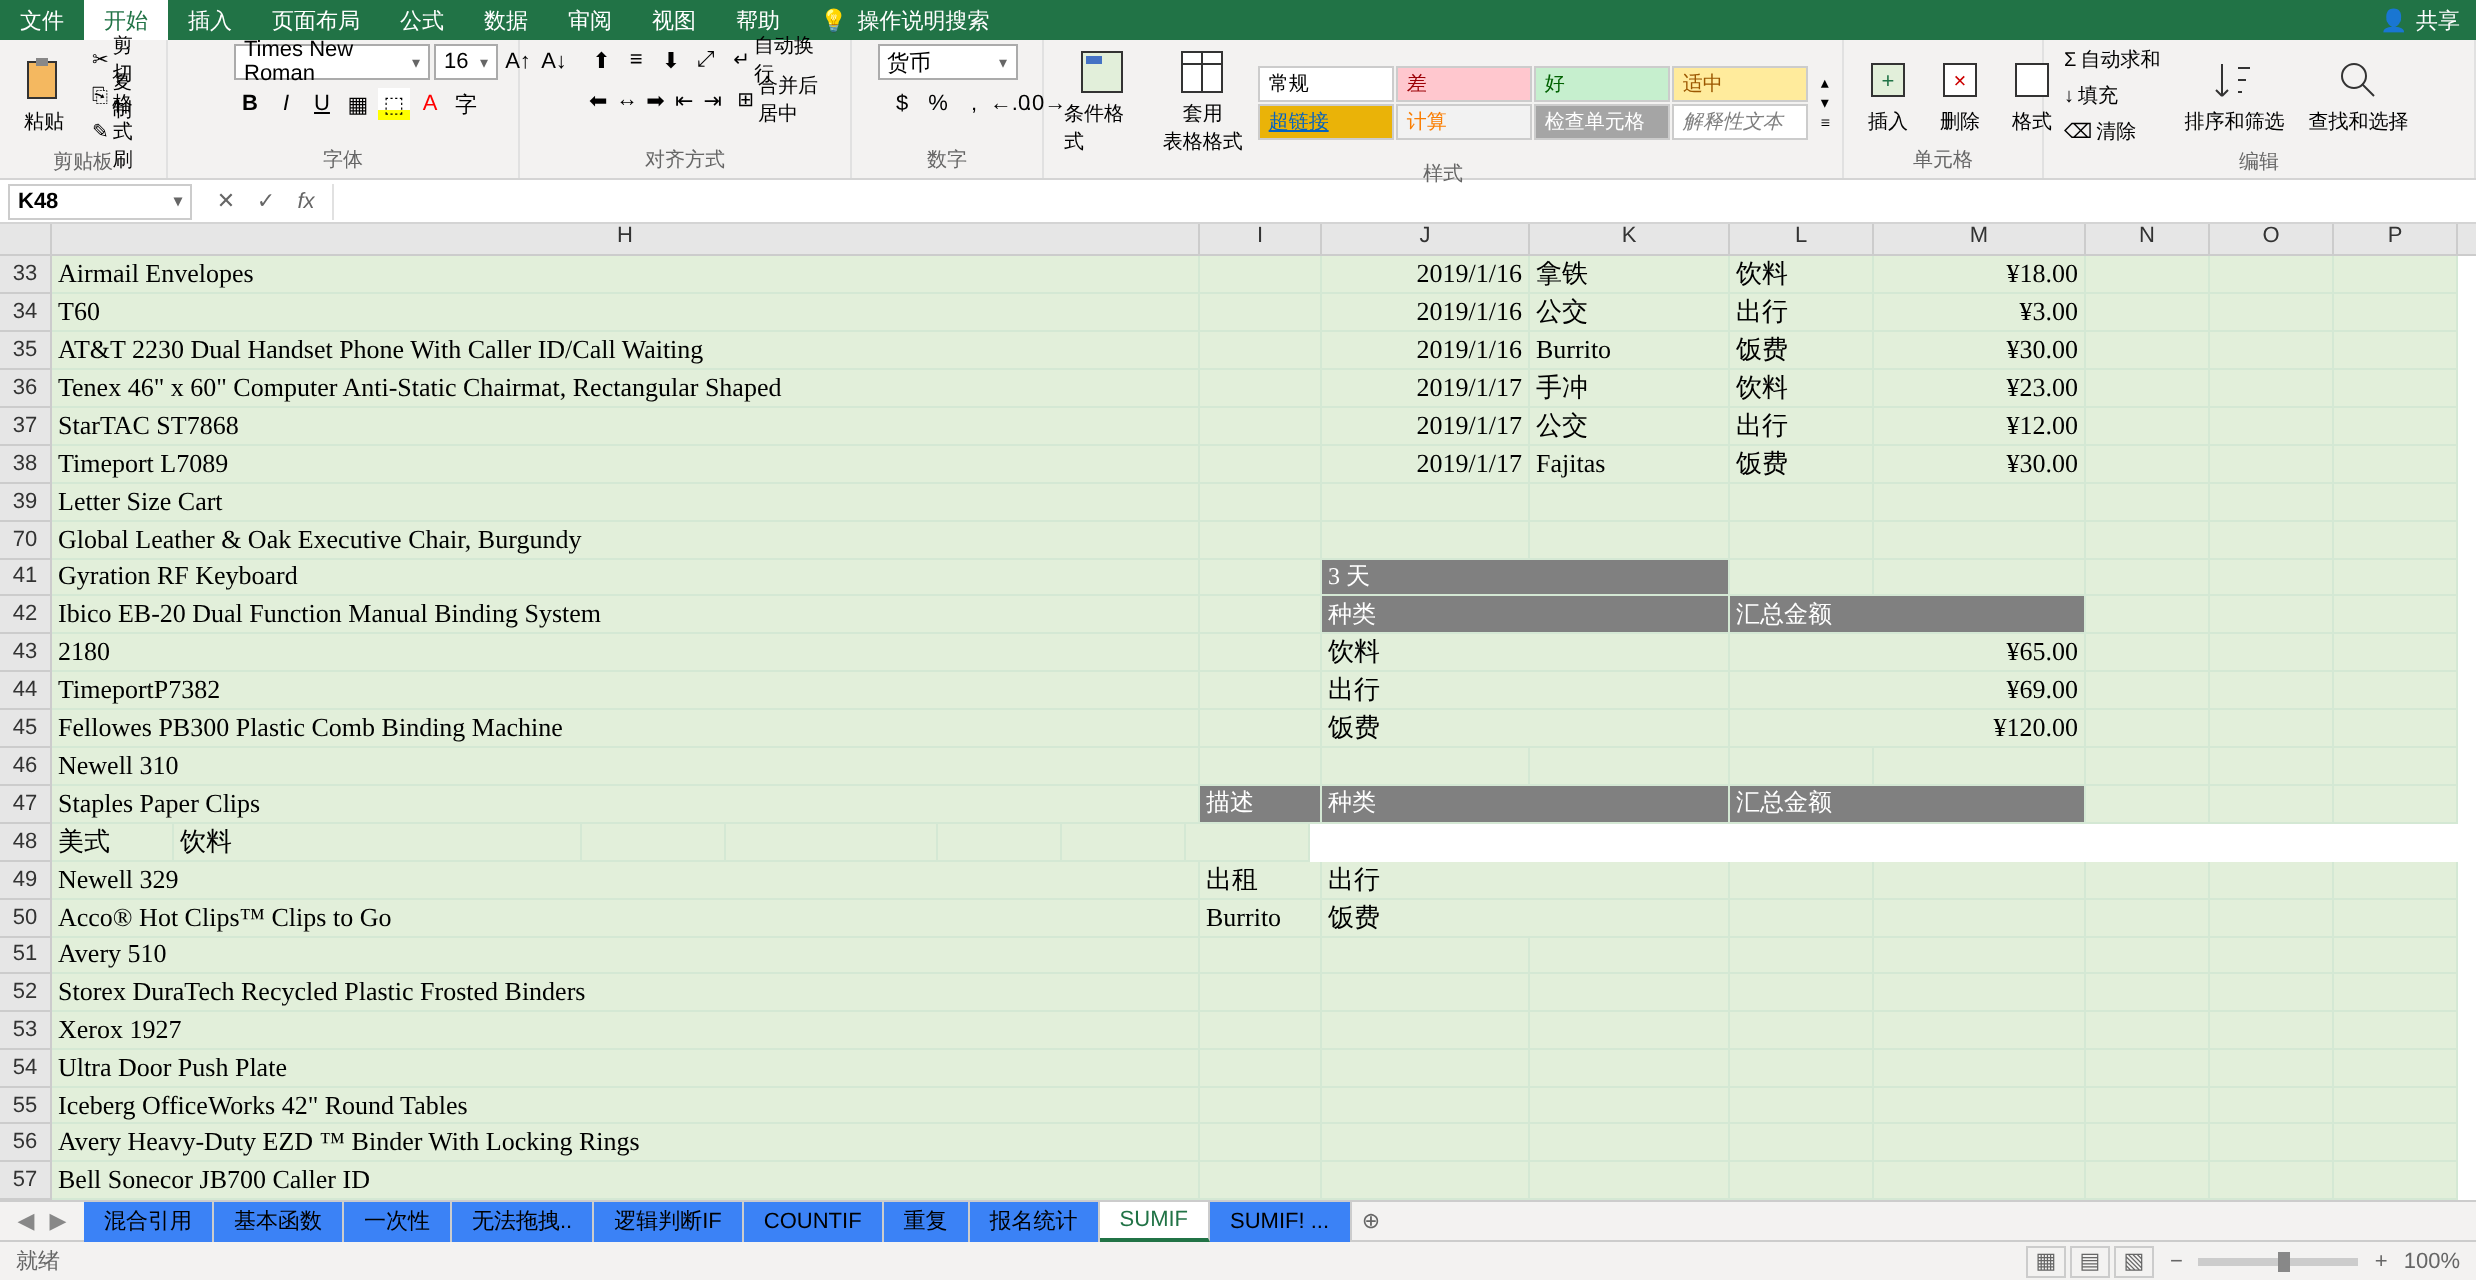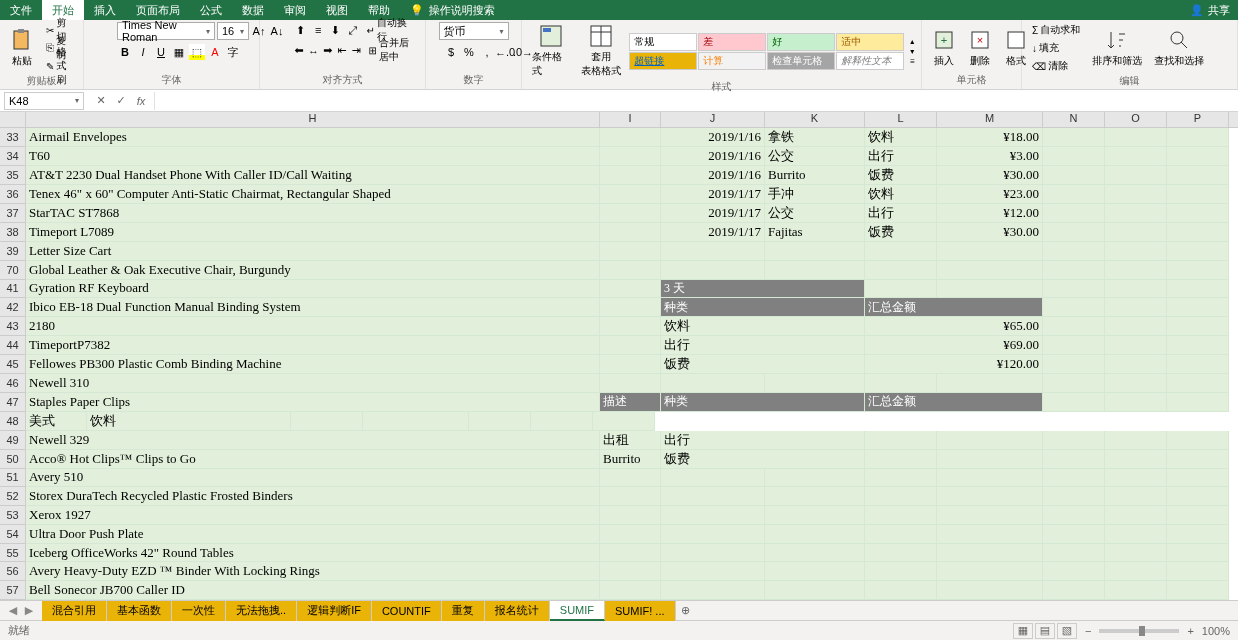--- a/index.html
+++ b/index.html
@@ -36,21 +36,21 @@
 .sc-bad { background: #ffc7ce; color: #9c0006; }
 .sc-good { background: #c6efce; color: #006100; }
 .sc-neutral { background: #ffeb9c; color: #9c5700; }
 .sc-link { color: #0563c1; text-decoration: underline; background: #eab308; }
 .sc-calc { background: #f2f2f2; color: #fa7d00; }
 .sc-check { background: #a5a5a5; color: #fff; }
 .sc-explain { font-style: italic; color: #7f7f7f; background: #fff; }
 
 
 .fbar { height: 22px; border-bottom: 1px solid #d4d4d4; display: flex; align-items: center; background: #fff; }
-.namebox { width: 80px; height: 18px; border: 1px solid #ccc; margin: 16px 4px; padding: 0 4px; font-size: 11px; display: flex; align-items: center; justify-content: space-between; }
+.namebox { width: 92px; height: 18px; border: 1px solid #ccc; margin: 16px 4px; padding: 0 4px; font-size: 11px; display: flex; align-items: center; justify-content: space-between; font-weight: bold; }
 .fbtns { display: flex; gap: 2px; padding: 0 4px; border-right: 1px solid #e1e1e1; height: 18px; align-items: center; }
 .fbtn { width: 18px; height: 18px; display: flex; align-items: center; justify-content: center; color: #666; }
 .finput { flex: 1; height: 18px; border: none; padding: 0 6px; }
 
 
 .gridwrap { height: 488px; display: flex; flex-direction: column; }
 .colheads { display: flex; height: 16px; background: #e6e6e6; border-bottom: 1px solid #ccc; }
 .corner { width: 26px; border-right: 1px solid #ccc; background: #e6e6e6; }
 .ch { border-right: 1px solid #ccc; text-align: center; font-size: 11px; color: #333; background: #e6e6e6; }
 .gridbody { flex: 1; overflow: hidden; display: flex; flex-direction: column; }
@@ -68,21 +68,21 @@
 .cL { width: 72px; }
 .cM { width: 106px; }
 .cN { width: 62px; }
 .cO { width: 62px; }
 .cP { width: 62px; }
 
 
 .sheetbar { height: 20px; border-top: 1px solid #ccc; background: #f3f2f1; display: flex; align-items: center; font-size: 11px; }
 .navarrows { display: flex; gap: 2px; padding: 0 6px; }
 .navarrow { width: 14px; display: flex; align-items: center; justify-content: center; color: #888; }
-.stab { border-right: 1px solid #ccc; padding: 0 10px; height: 20px; display: flex; align-items: center; background: #eab308; cursor: pointer; }
+.stab { border-right: 1px solid #ccc; padding: 0 10px; height: 20px; display: flex; align-items: center; background: #3b82f6; cursor: pointer; }
 .stab.active { background: #fff; border-bottom: 2px solid #217346; color: #217346; }
 .addsheet { width: 20px; display: flex; align-items: center; justify-content: center; color: #666; }
 
 
 .statusbar { height: 20px; background: #f3f2f1; border-top: 1px solid #ccc; display: flex; align-items: center; justify-content: space-between; padding: 0 8px; font-size: 11px; color: #666; }
 .viewbtns { display: flex; gap: 2px; align-items: center; }
 .viewbtn { width: 20px; height: 16px; border: 1px solid #ccc; display: flex; align-items: center; justify-content: center; }
 .zoomslider { width: 80px; height: 4px; background: #ccc; margin: 0 8px; position: relative; }
 .zoomthumb { position: absolute; left: 50%; top: -3px; width: 6px; height: 10px; background: #888; }
 
@@ -446,21 +446,21 @@
         <div class="cell cI"></div>
         <div class="cell  hdr" style="width: 204px;">3 天</div>
         <div class="cell cL"></div>
         <div class="cell cM r"></div>
         <div class="cell cN"></div>
         <div class="cell cO"></div>
         <div class="cell cP"></div>
       </div>
       <div class="row">
         <div class="rh">42</div>
-        <div class="cell cH">Ibico EB-18 Dual Function Manual Binding System</div>
+        <div class="cell cH">Ibico EB-20 Dual Function Manual Binding System</div>
         <div class="cell cI"></div>
         <div class="cell  hdr" style="width: 204px;">种类</div>
         <div class="cell  hdr" style="width: 178px;">汇总金额</div>
         <div class="cell cN"></div>
         <div class="cell cO"></div>
         <div class="cell cP"></div>
       </div>
       <div class="row">
         <div class="rh">43</div>
         <div class="cell cH">2180</div>

